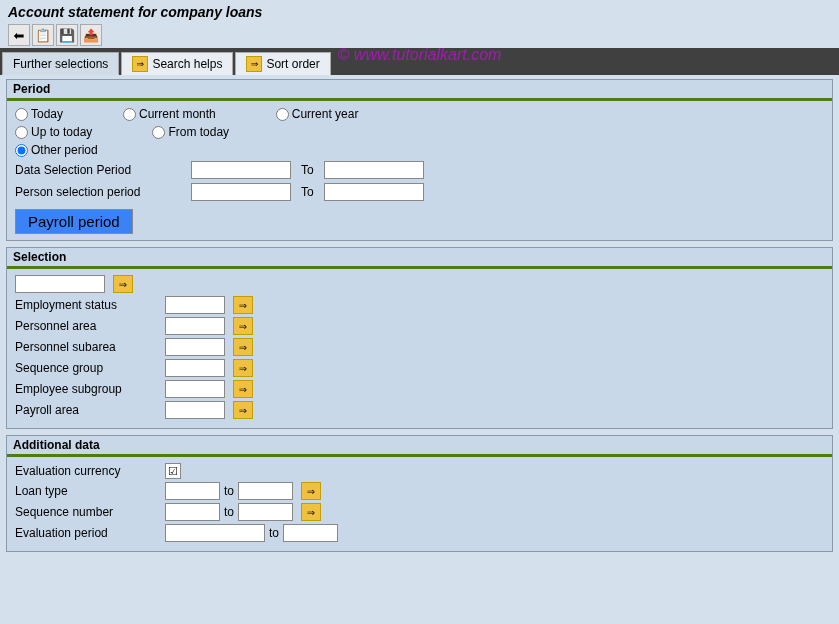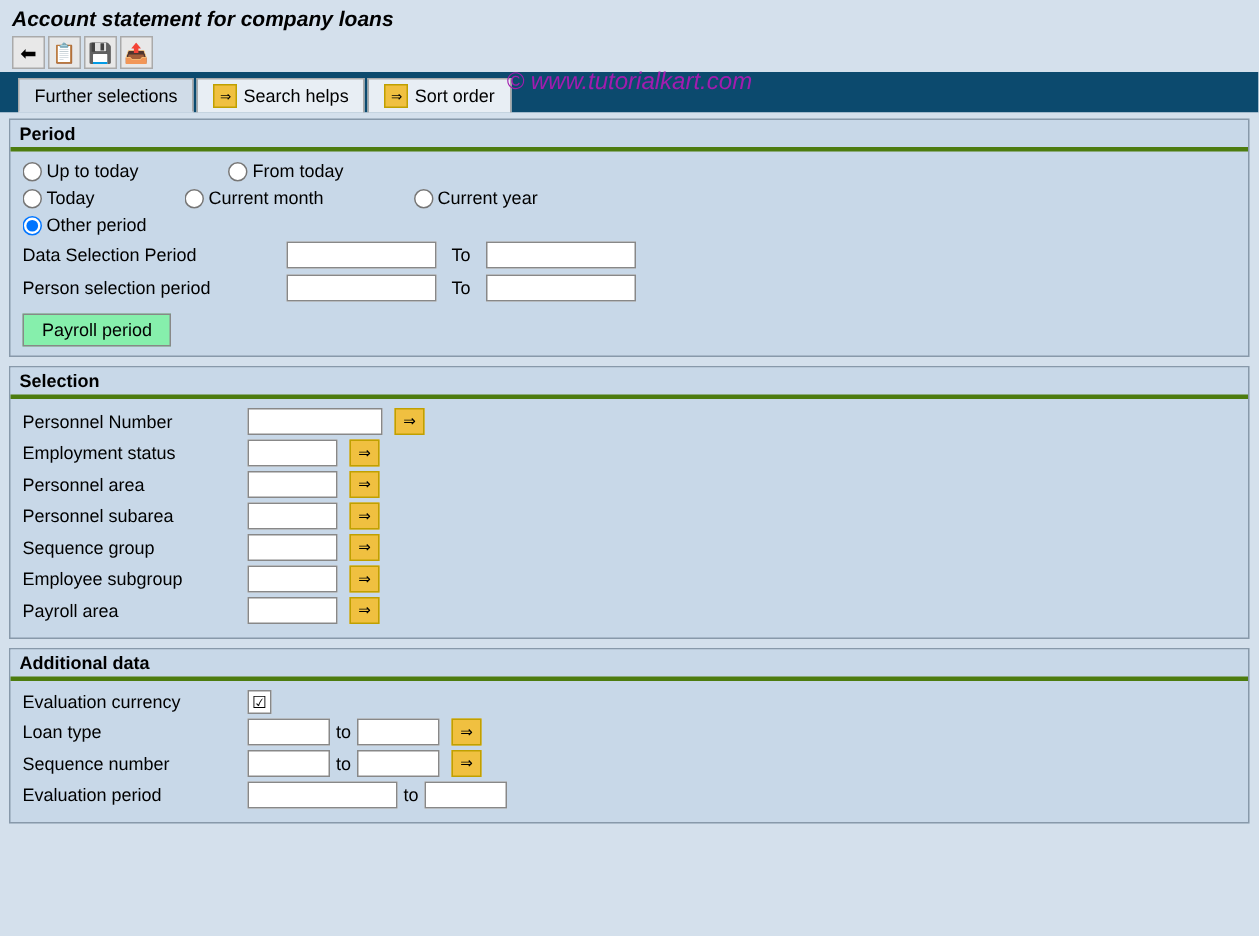--- a/index.html
+++ b/index.html
@@ -43,22 +43,22 @@
       left: 50%;
       transform: translateX(-50%);
       color: #a21caf;
       font-size: 16px;
       font-style: italic;
       pointer-events: none;
       white-space: nowrap;
     }
     .tab-bar {
       display: flex;
-      padding: 4px 6px 0 12px;
-      background: #0c4a6e;
+      padding: 4px 6px 0 2px;
+      background: #404040;
       gap: 2px;
     }
     .tab {
       display: flex;
       align-items: center;
       gap: 4px;
       padding: 3px 10px;
       background: #e8eef4;
       border: 1px solid #aaa;
       border-bottom: none;
@@ -130,25 +130,25 @@
       background: #fff;
       font-size: 12px;
       padding: 1px 2px;
     }
     .field-input-md { width: 100px; }
     .to-label {
       font-size: 12px;
       margin: 0 4px;
     }
     .btn-payroll {
-      background: #86efac;
+      background: #3b82f6;
       border: 1px solid #888;
       padding: 3px 12px;
       cursor: pointer;
-      font-size: 12px;
+      font-size: 15px;
       margin-top: 4px;
     }
     .sel-row {
       display: flex;
       align-items: center;
       margin-bottom: 3px;
     }
     .sel-label {
       width: 150px;
       font-size: 12px;
@@ -224,40 +224,40 @@
   </div>
 </div>
 
 <div class="main-content">
 
   <div class="section">
     <div class="section-title">Period</div>
     <div class="section-body">
       <div class="radio-row">
         <div class="radio-item">
+          <input type="radio" name="period" id="today" style="">
+          <label for="today">Today</label>
+        </div>
+        <div class="radio-item">
+          <input type="radio" name="period" id="current-month" style="">
+          <label for="current-month">Current month</label>
+        </div>
+        <div class="radio-item">
+          <input type="radio" name="period" id="current-year" style="">
+          <label for="current-year">Current year</label>
+        </div>
+      </div>
+      <div class="radio-row">
+        <div class="radio-item">
           <input type="radio" name="period" id="up-to-today" style="">
           <label for="up-to-today">Up to today</label>
         </div>
         <div class="radio-item">
           <input type="radio" name="period" id="from-today" style="">
           <label for="from-today">From today</label>
-        </div>
-      </div>
-      <div class="radio-row">
-        <div class="radio-item">
-          <input type="radio" name="period" id="today" style="">
-          <label for="today">Today</label>
-        </div>
-        <div class="radio-item">
-          <input type="radio" name="period" id="current-month" style="">
-          <label for="current-month">Current month</label>
-        </div>
-        <div class="radio-item">
-          <input type="radio" name="period" id="current-year" style="">
-          <label for="current-year">Current year</label>
         </div>
       </div>
       <div class="radio-row">
         <div class="radio-item">
           <input type="radio" name="period" id="other-period" checked="" style="">
           <label for="other-period">Other period</label>
         </div>
       </div>
 
       <div class="field-row">
@@ -276,21 +276,20 @@
         <button class="btn-payroll">Payroll period</button>
       </div>
     </div>
   </div>
 
   <div class="section">
     <div class="section-title">Selection</div>
     <div class="section-body">
 
       <div class="sel-row">
-        <span class="sel-label">Personnel Number</span>
         <input type="text" class="sel-input" style="width: 90px;" value="">
         <div class="arrow-btn">⇒</div>
       </div>
       <div class="sel-row">
         <span class="sel-label">Employment status</span>
         <input type="text" class="sel-input sel-input-sm" value="" style="">
         <div class="arrow-btn">⇒</div>
       </div>
       <div class="sel-row">
         <span class="sel-label">Personnel area</span>

